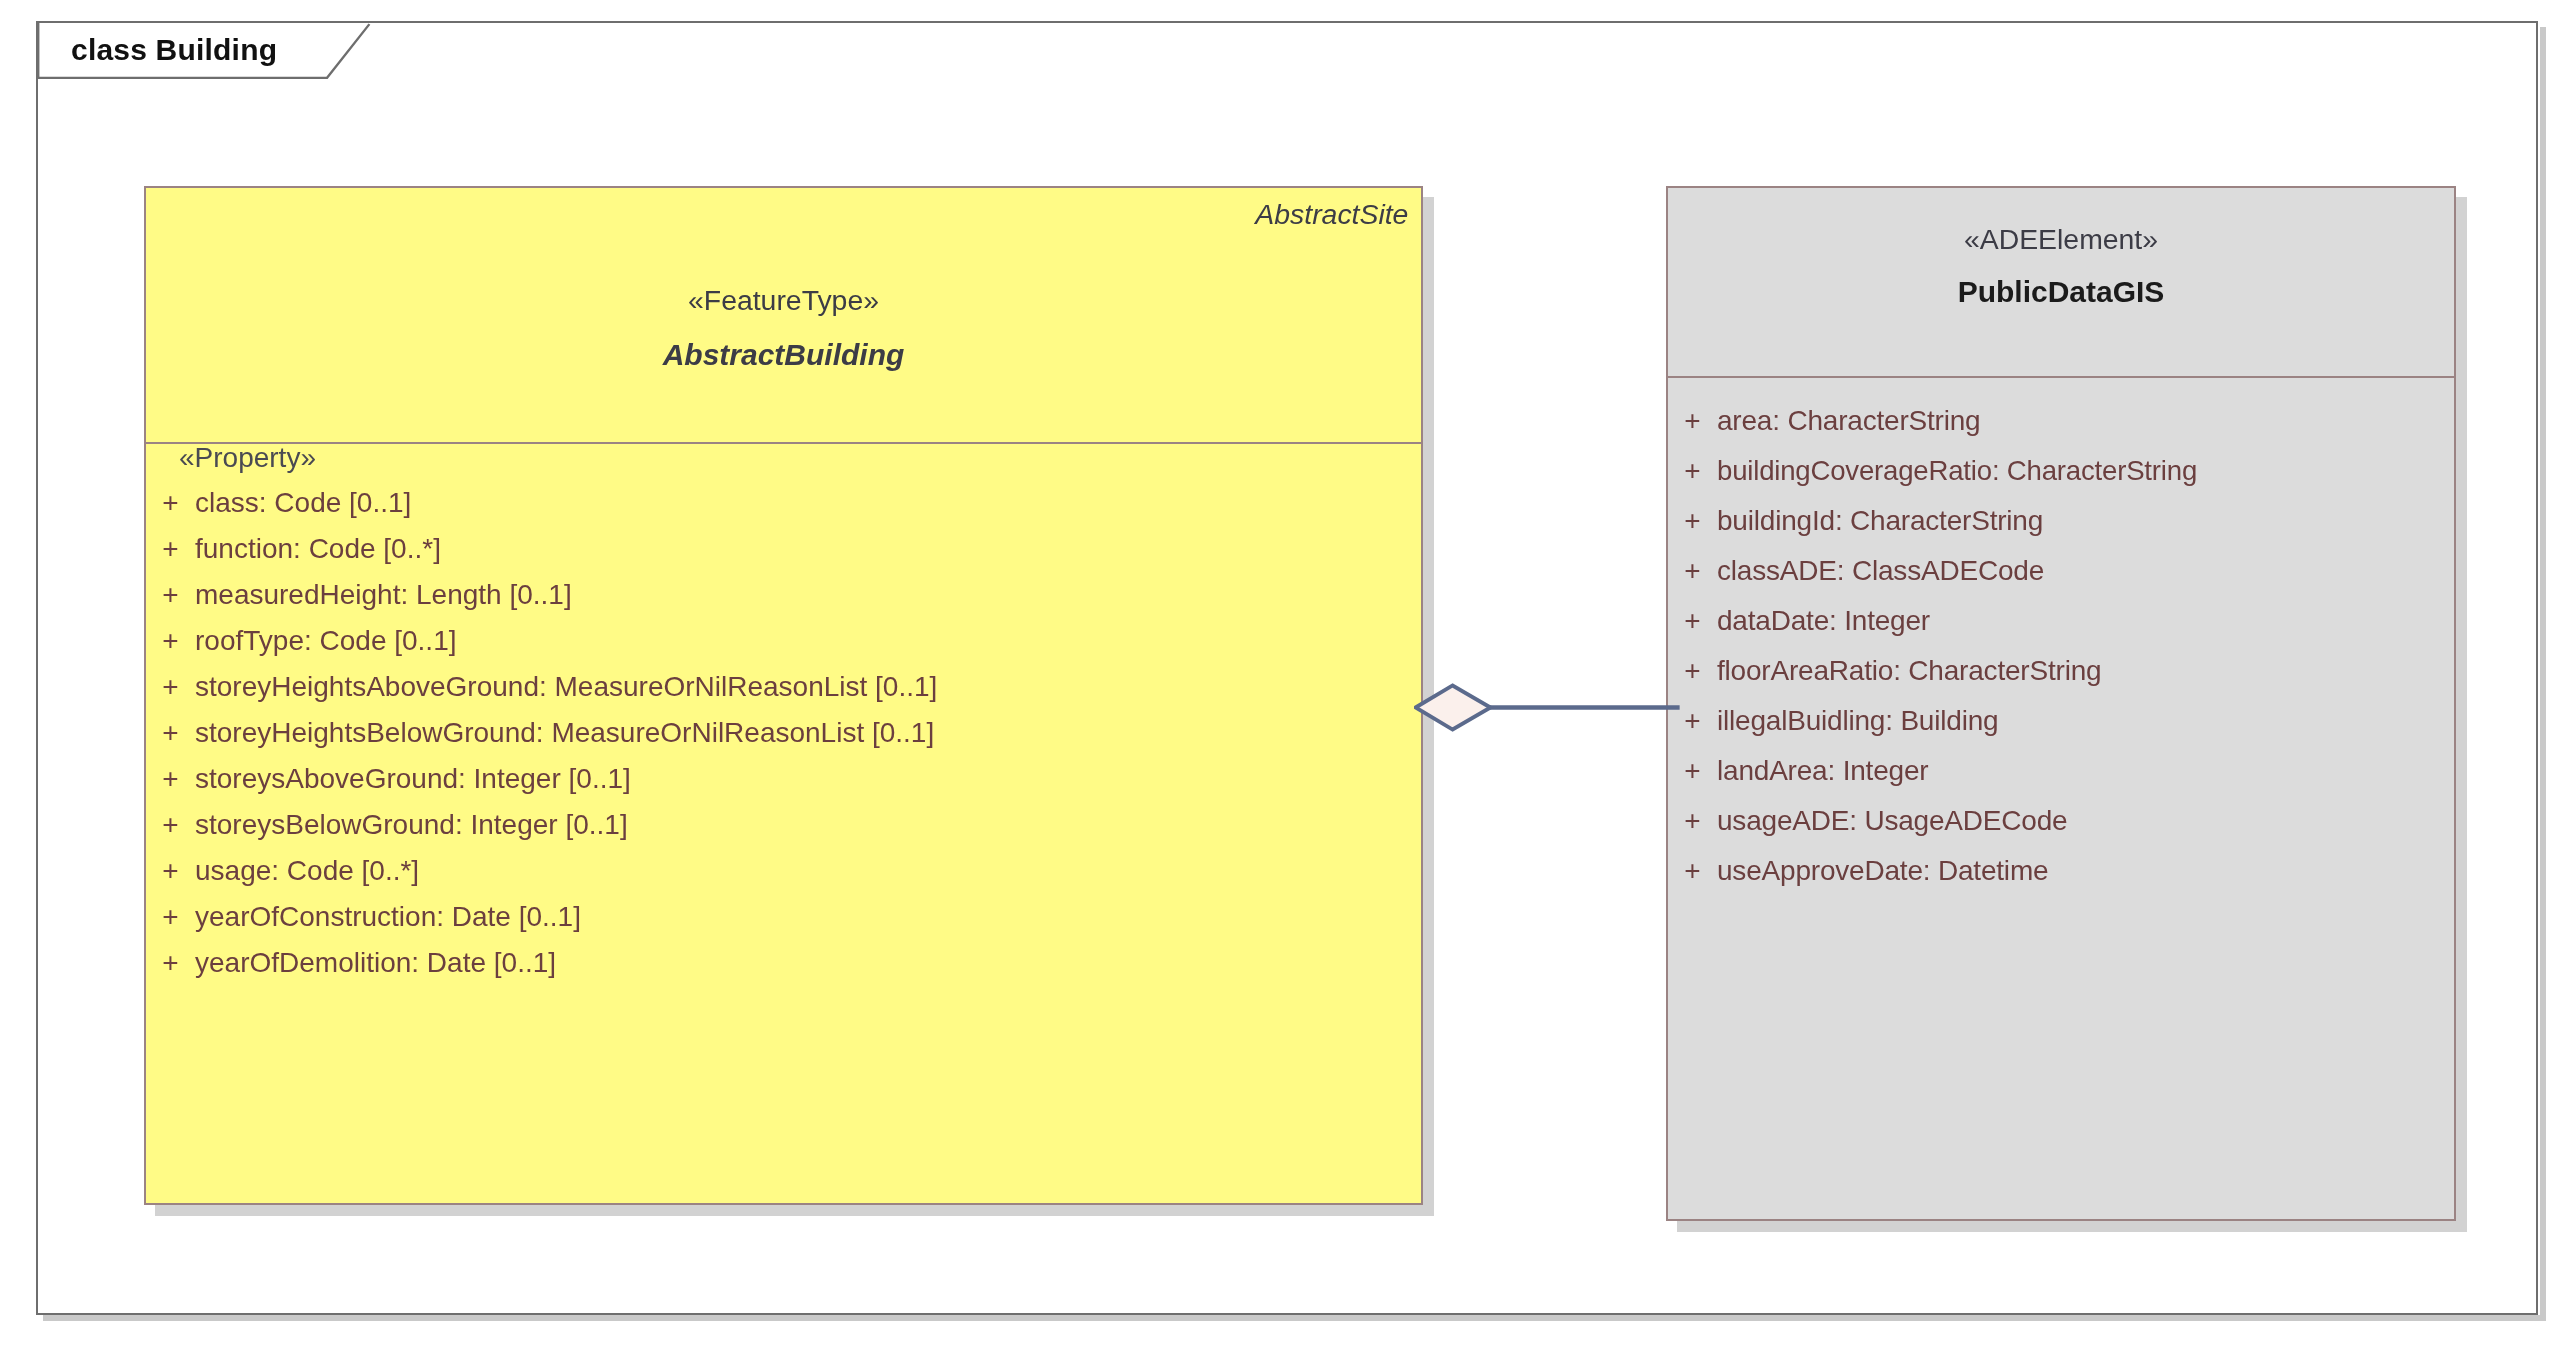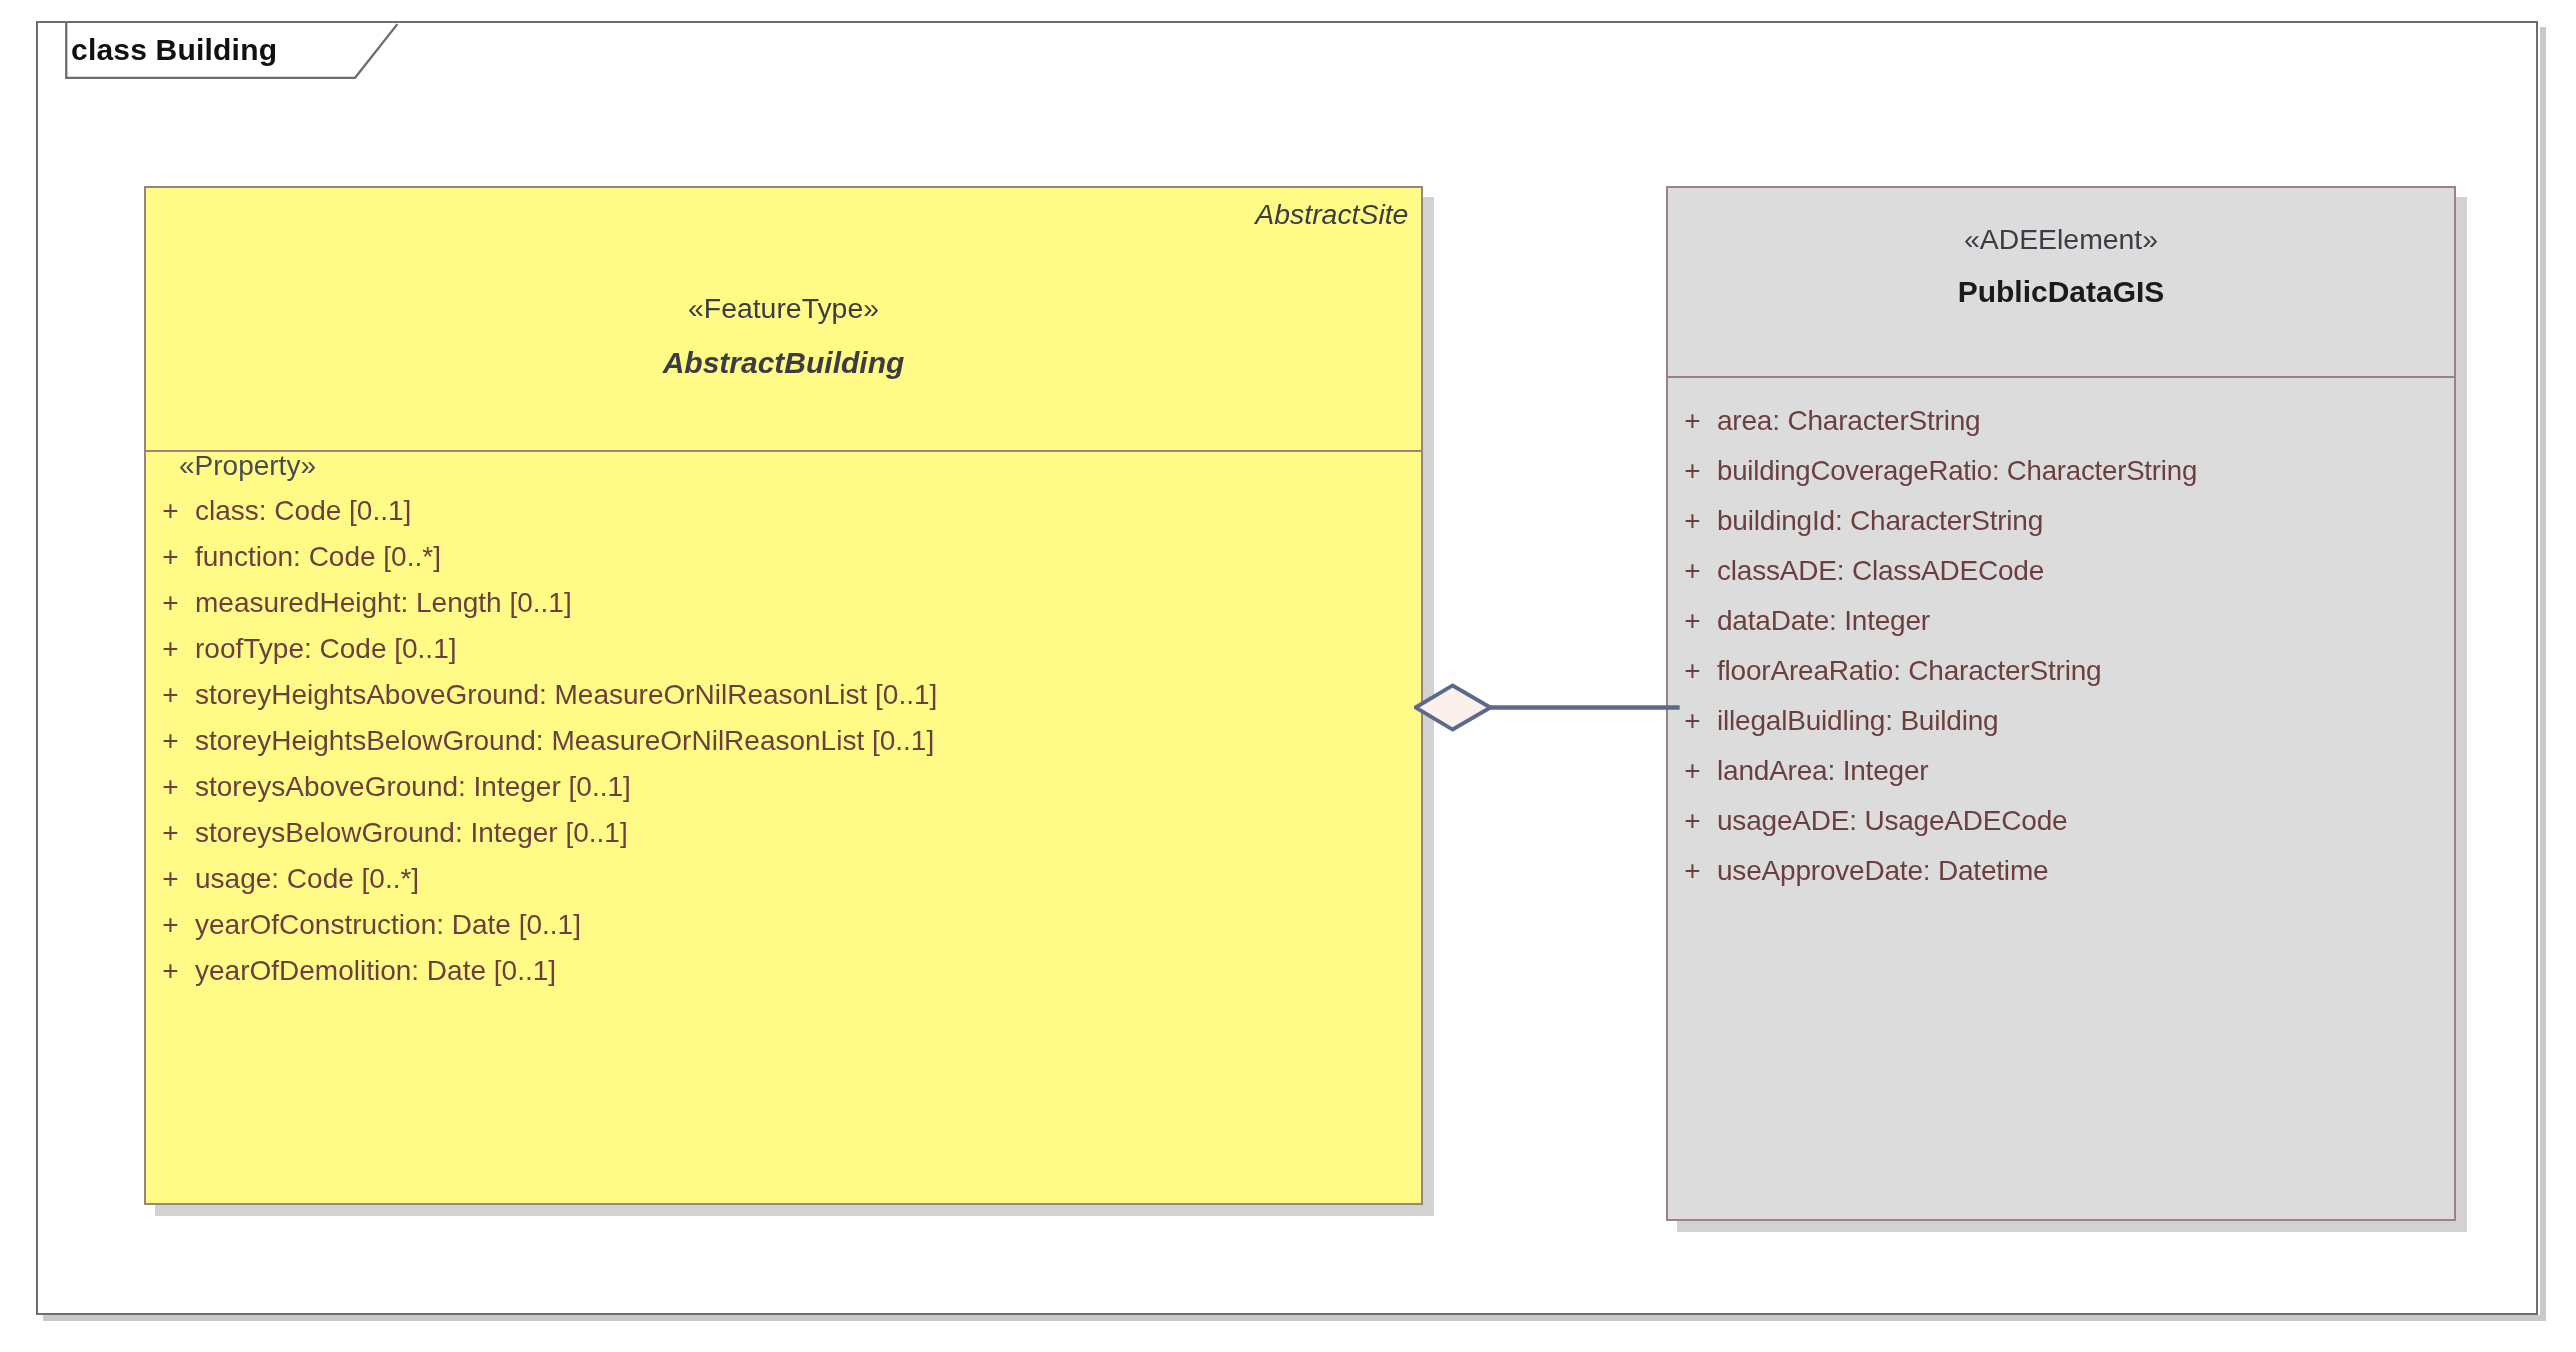--- a/index.html
+++ b/index.html
@@ -43,21 +43,20 @@
     background: #c9c9c9;
   }
 
   
   #frame-tab {
     position: absolute;
     left: 36px;
     top: 20.5px;
     width: 347px;
     height: 58px;
-    padding-left: 28px;
   }
   #frame-tab svg { display: block; }
   #frame-tab-label {
     position: absolute;
     left: 35px;
     top: 12.6px;
     font-size: 30px;
     font-weight: bold;
     color: #111111;
     white-space: nowrap;
@@ -143,21 +142,21 @@
     background: #fffb86;
   }
   #abstract-building-shadow {
     left: 155px;
     top: 197px;
     width: 1279px;
     height: 1019px;
   }
   #ab-header {
     height: 254px;
-    padding-top: 8px;
+    padding-top: 0;
   }
   #ab-stereo-wrap { padding-top: 96px; }
 
   
   #publicdatagis-box {
     left: 1666px;
     top: 186px;
     width: 790px;
     height: 1035px;
     background: #dcdcdc;

